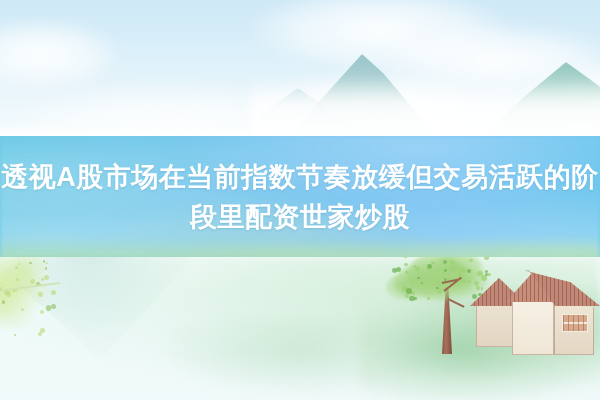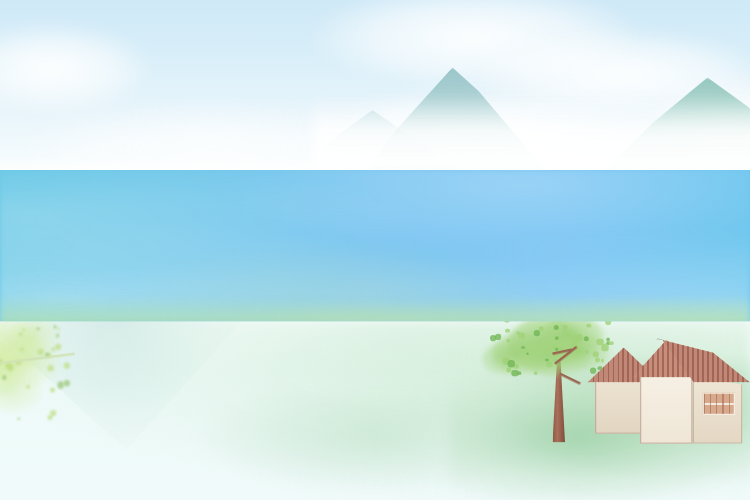--- a/index.html
+++ b/index.html
@@ -406,14 +406,18 @@
     </div>
   </div>
 
   <div class="bird">~</div>
 
   <div class="band">
     <div class="band-tex"></div>
     <div class="band-greens"></div>
   </div>
 
+  <div class="title">
+    <div class="title-line title-line-1">透视A股市场在当前指数节奏放缓但交易活跃的阶</div>
+    <div class="title-line title-line-2">段里配资世家炒股</div>
+  </div>
 
 </div>
 
 </body></html>

